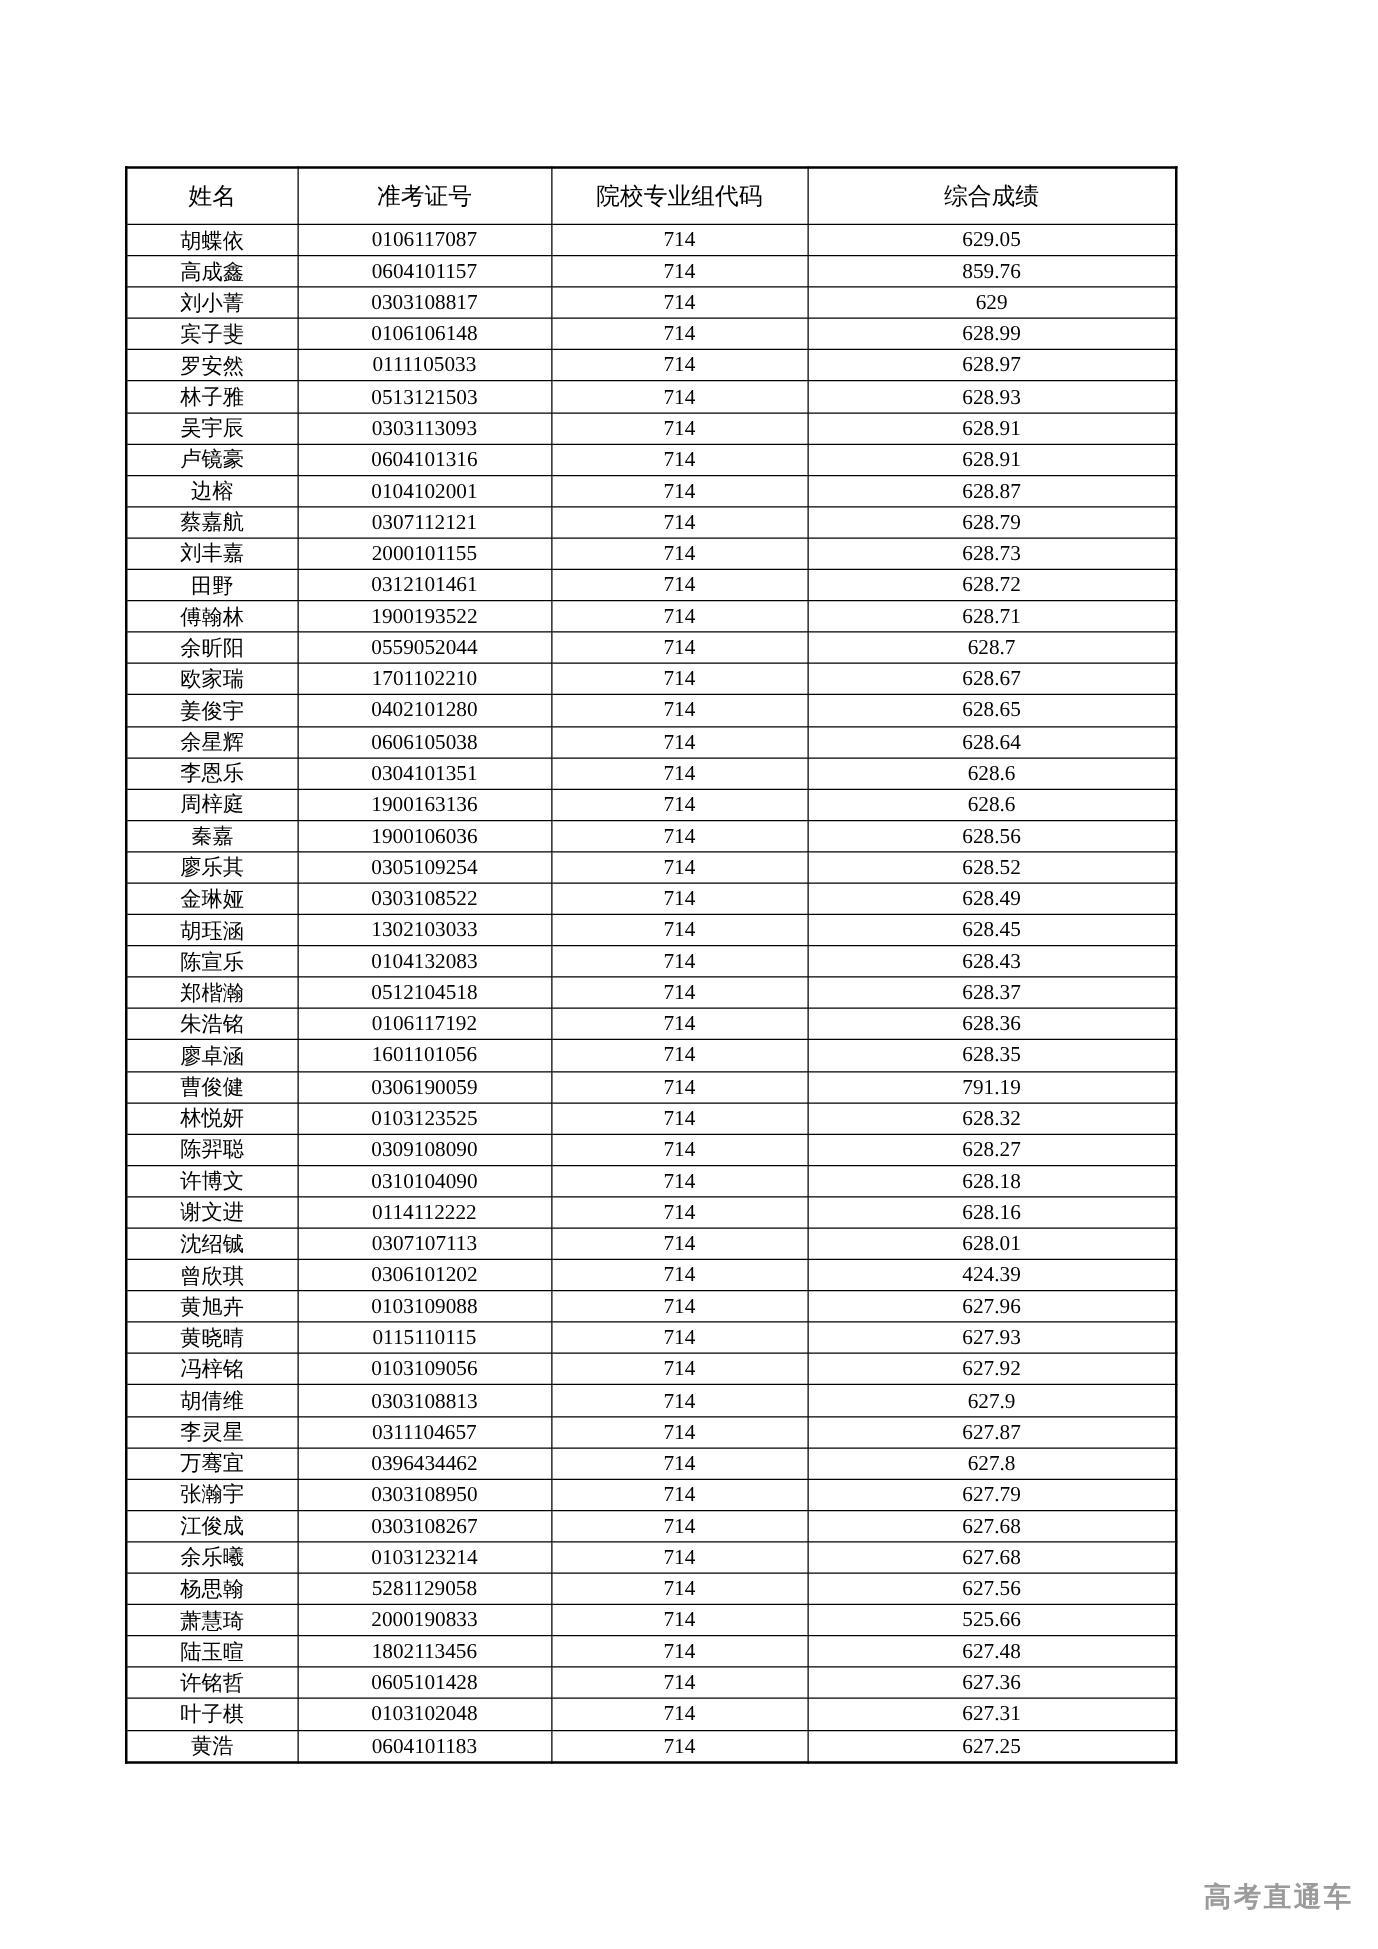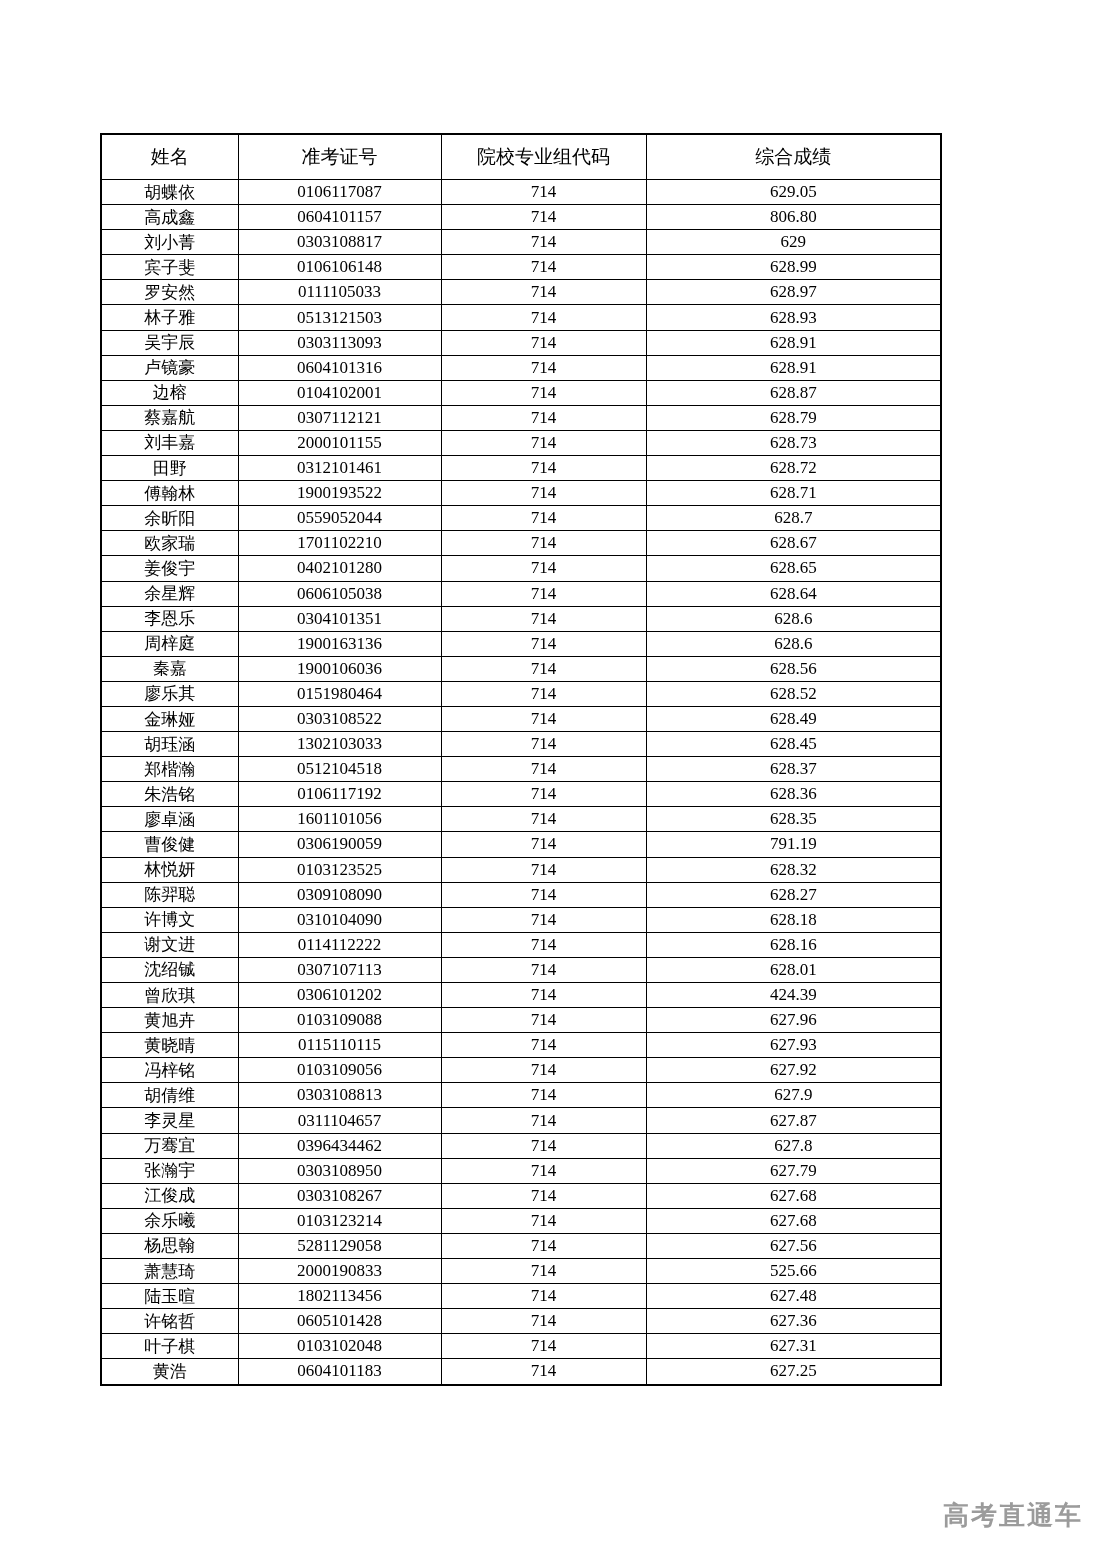--- a/index.html
+++ b/index.html
@@ -51,21 +51,21 @@
   col.c-name  { width: 137px; }
   col.c-exam  { width: 203px; }
   col.c-code  { width: 205px; }
   col.c-score { width: 295px; }
   .watermark {
     position: absolute;
     right: 32px;
     bottom: 26px;
     font-family: "Liberation Sans", "DejaVu Sans", sans-serif;
     font-weight: bold;
-    font-size: 26px;
+    font-size: 22px;
     color: #9b9b9b;
     letter-spacing: 2px;
     text-align: center;
   }
 </style>
 </head>
 <body>
 
 <div class="page">
 
@@ -88,21 +88,21 @@
         <tr>
           <td>胡蝶依</td>
           <td>0106117087</td>
           <td>714</td>
           <td>629.05</td>
         </tr>
         <tr>
           <td>高成鑫</td>
           <td>0604101157</td>
           <td>714</td>
-          <td>806.80</td>
+          <td>859.76</td>
         </tr>
         <tr>
           <td>刘小菁</td>
           <td>0303108817</td>
           <td>714</td>
           <td>629</td>
         </tr>
         <tr>
           <td>宾子斐</td>
           <td>0106106148</td>
@@ -200,37 +200,43 @@
           <td>628.6</td>
         </tr>
         <tr>
           <td>秦嘉</td>
           <td>1900106036</td>
           <td>714</td>
           <td>628.56</td>
         </tr>
         <tr>
           <td>廖乐其</td>
-          <td>0151980464</td>
+          <td>0305109254</td>
           <td>714</td>
           <td>628.52</td>
         </tr>
         <tr>
           <td>金琳娅</td>
           <td>0303108522</td>
           <td>714</td>
           <td>628.49</td>
         </tr>
         <tr>
           <td>胡珏涵</td>
           <td>1302103033</td>
           <td>714</td>
           <td>628.45</td>
         </tr>
         <tr>
+          <td>陈宣乐</td>
+          <td>0104132083</td>
+          <td>714</td>
+          <td>628.43</td>
+        </tr>
+        <tr>
           <td>郑楷瀚</td>
           <td>0512104518</td>
           <td>714</td>
           <td>628.37</td>
         </tr>
         <tr>
           <td>朱浩铭</td>
           <td>0106117192</td>
           <td>714</td>
           <td>628.36</td>

